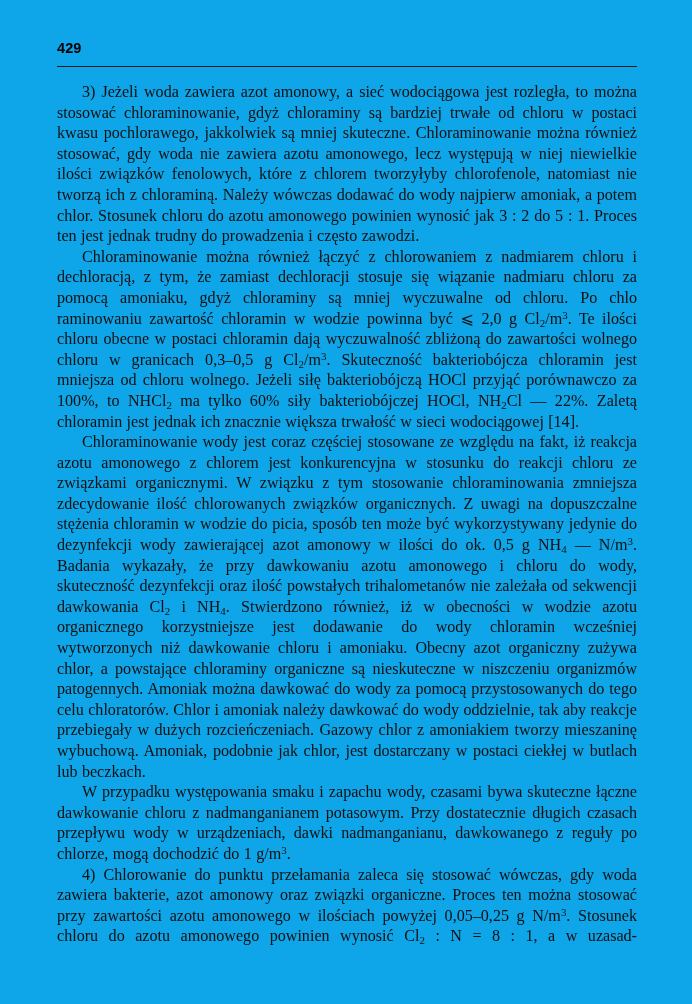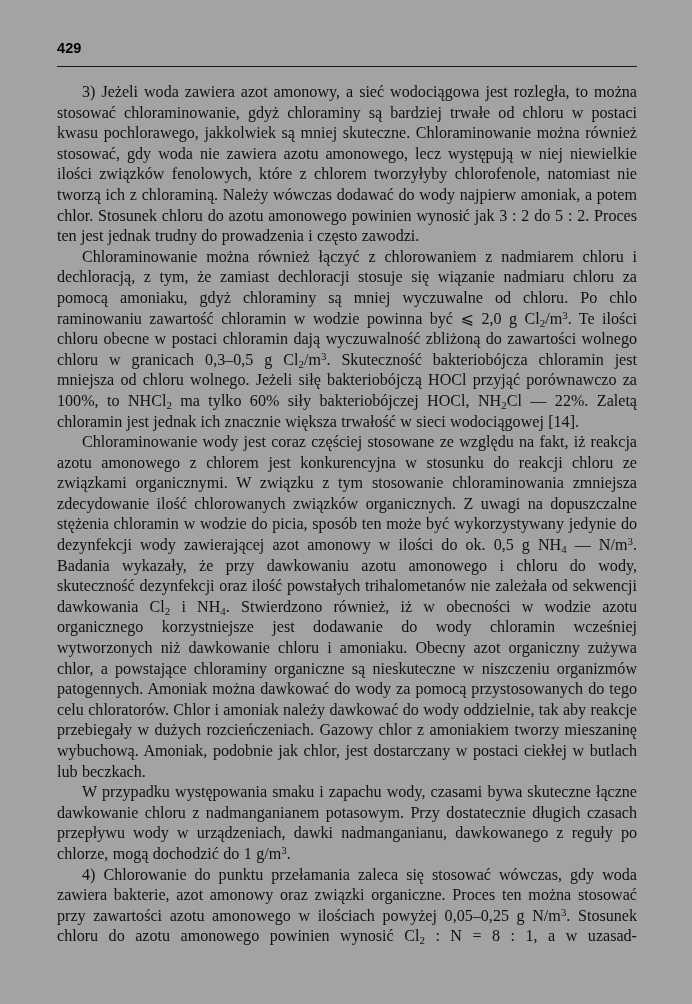--- a/index.html
+++ b/index.html
@@ -4,21 +4,21 @@
 <style>
   html, body {
     margin: 0;
     padding: 0;
     background: #ffffff;
   }
   .page {
     position: relative;
     width: 692px;
     height: 1004px;
-    background: #a3a3a3;
+    background: #0ea5e9;
     overflow: hidden;
     font-family: "Liberation Serif", "DejaVu Serif", serif;
     color: #101010;
   }
 
   
   .header {
     position: absolute;
     left: 57px;
     top: 40px;
@@ -98,21 +98,21 @@
   <div class="textblock">
 
     <p class="para indent">
       3) Jeżeli woda zawiera azot amonowy, a sieć wodociągowa jest rozległa, to
       można stosować chloraminowanie, gdyż chloraminy są bardziej trwałe od chloru
       w postaci kwasu pochlorawego, jakkolwiek są mniej skuteczne. Chloraminowanie
       można również stosować, gdy woda nie zawiera azotu amonowego, lecz występują
       w niej niewielkie ilości związków fenolowych, które z chlorem tworzyłyby chloro​fenole,
       natomiast nie tworzą ich z chloraminą. Należy wówczas dodawać do wody
       najpierw amoniak, a potem chlor. Stosunek chloru do azotu amonowego powinien
-      wynosić jak <span class="nobr">3 : 2</span> do <span class="nobr">5 : 2</span>. Proces ten jest jednak trudny do prowadzenia i często
+      wynosić jak <span class="nobr">3 : 2</span> do <span class="nobr">5 : 1</span>. Proces ten jest jednak trudny do prowadzenia i często
       zawodzi.
     </p>
 
     <p class="para indent">
       Chloraminowanie można również łączyć z chlorowaniem z nadmiarem chloru
       i dechloracją, z tym, że zamiast dechloracji stosuje się wiązanie nadmiaru chloru za
       pomocą amoniaku, gdyż chloraminy są mniej wyczuwalne od chloru. Po chlo​raminowaniu
       zawartość chloramin w wodzie powinna być <span class="nobr">⩽ 2,0 g Cl<sub>2</sub>/m<sup>3</sup></span>. Te ilości
       chloru obecne w postaci chloramin dają wyczuwalność zbliżoną do zawartości
       wolnego chloru w granicach <span class="nobr">0,3–0,5 g Cl<sub>2</sub>/m<sup>3</sup></span>. Skuteczność bakteriobójcza chlo​ramin

